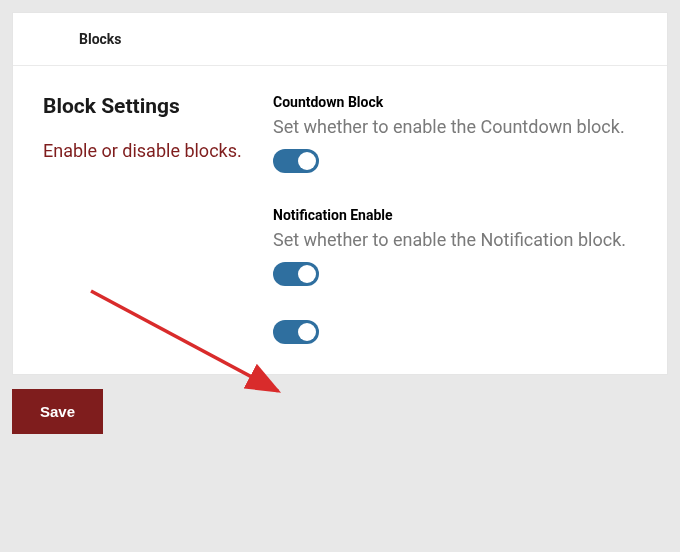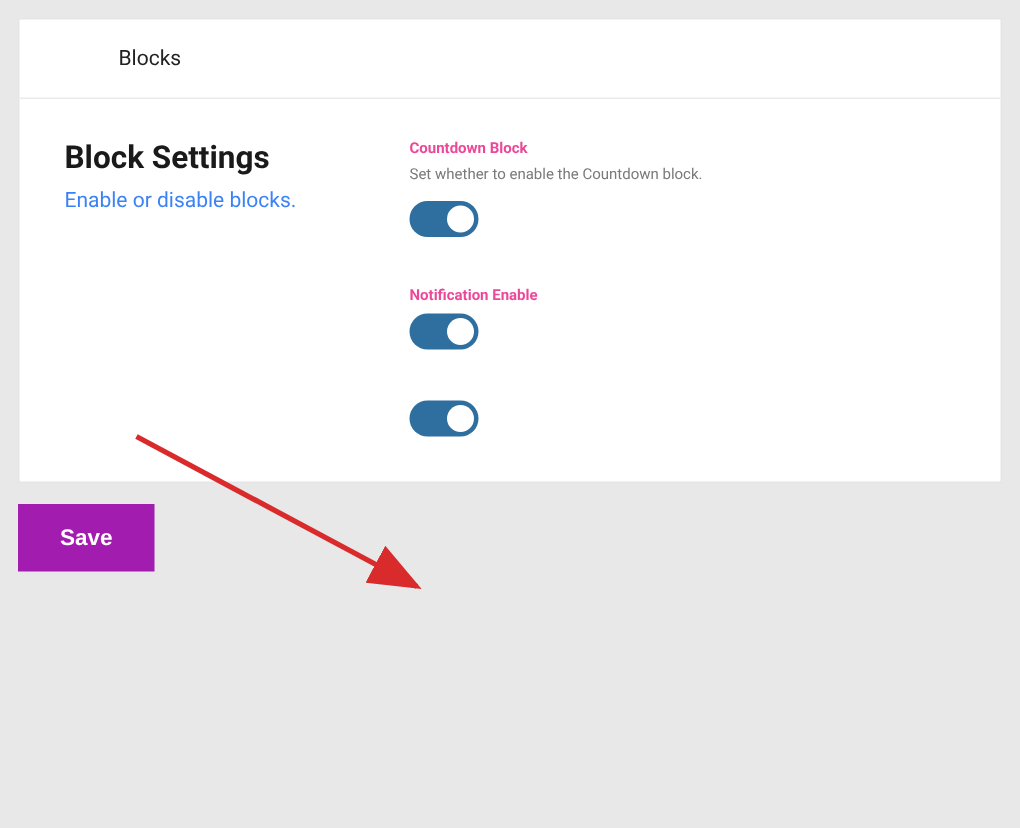--- a/index.html
+++ b/index.html
@@ -18,60 +18,60 @@
     .panel {
       background: #ffffff;
       border: 1px solid #e5e5e5;
     }
     .panel-header {
       padding: 18px 30px;
       border-bottom: 1px solid #eaeaea;
     }
     .panel-title {
       font-size: 14px;
-      font-weight: 400;
+      font-weight: 700;
       color: #222;
       padding-left: 36px;
     }
     .panel-body {
       display: flex;
       padding: 28px 30px 30px 30px;
       position: relative;
     }
     .left-col {
       width: 230px;
       flex-shrink: 0;
     }
     .section-heading {
       font-size: 21px;
       font-weight: 700;
       color: #1a1a1a;
-      margin-bottom: 8px;
+      margin-bottom: 22px;
     }
     .section-sub {
-      font-size: 14px;
-      color: #3b82f6;
+      font-size: 18px;
+      color: #7f1d1d;
     }
     .right-col {
       flex: 1;
     }
     .setting {
       margin-bottom: 34px;
     }
     .setting:last-child {
       margin-bottom: 0;
     }
     .setting-title {
-      font-size: 10px;
+      font-size: 14px;
       font-weight: 700;
-      color: #ec4899;
+      color: #000000;
       margin-bottom: 6px;
     }
     .setting-desc {
-      font-size: 10px;
+      font-size: 18px;
       color: #7a7a7a;
       margin-bottom: 12px;
     }
     .toggle {
       width: 46px;
       height: 24px;
       background: #2f6f9f;
       border-radius: 12px;
       position: relative;
       cursor: pointer;
@@ -80,21 +80,21 @@
       position: absolute;
       right: 3px;
       top: 3px;
       width: 18px;
       height: 18px;
       background: #ffffff;
       border-radius: 50%;
     }
     .save-btn {
       margin-top: 14px;
-      background: #a21caf;
+      background: #7f1d1d;
       color: #ffffff;
       border: none;
       font-size: 15px;
       font-weight: 700;
       padding: 14px 28px;
       cursor: pointer;
     }
     .arrow-overlay {
       position: absolute;
       left: 70px;
@@ -123,20 +123,21 @@
       <div class="setting">
         <div class="setting-title">Countdown Block</div>
         <div class="setting-desc">Set whether to enable the Countdown block.</div>
         <div class="toggle">
           <div class="knob"></div>
         </div>
       </div>
 
       <div class="setting">
         <div class="setting-title">Notification Enable</div>
+        <div class="setting-desc">Set whether to enable the Notification block.</div>
         <div class="toggle">
           <div class="knob"></div>
         </div>
       </div>
 
       <div class="setting">
         <div class="toggle">
           <div class="knob"></div>
         </div>
       </div>

